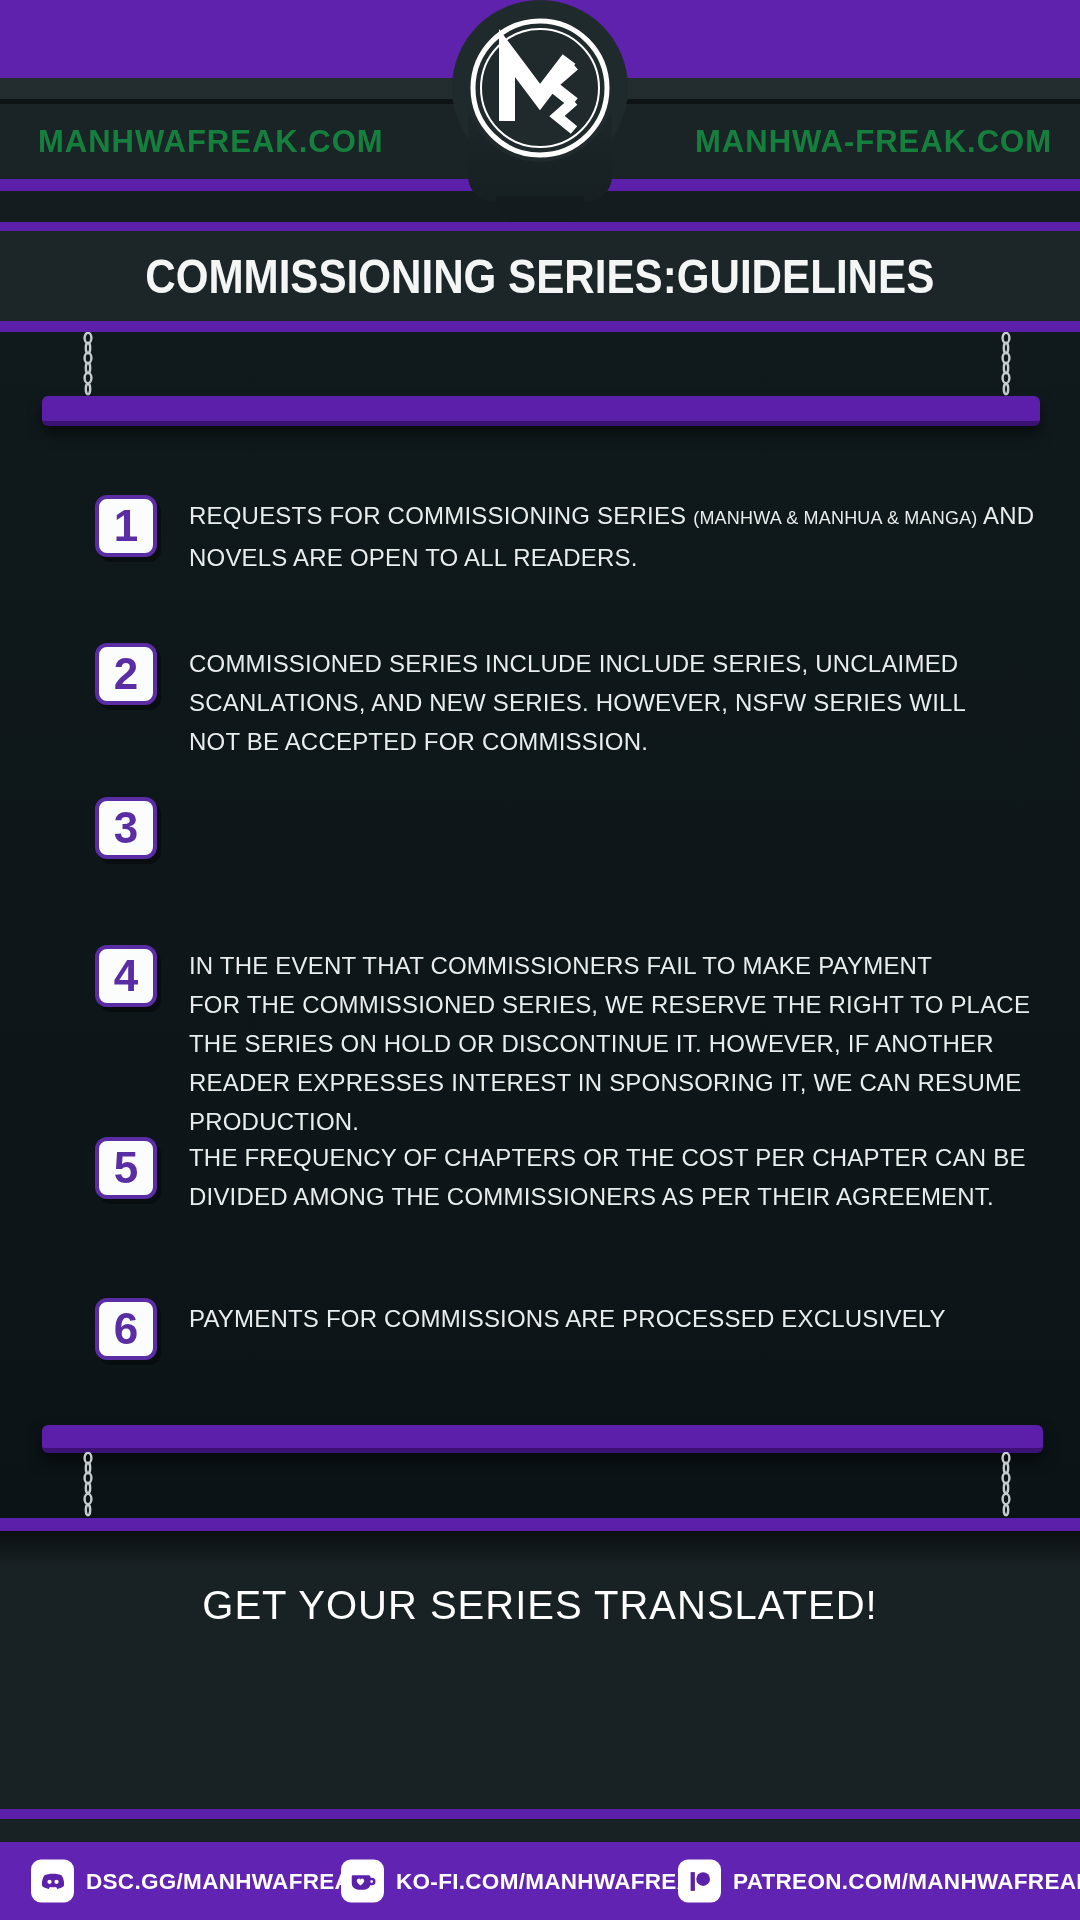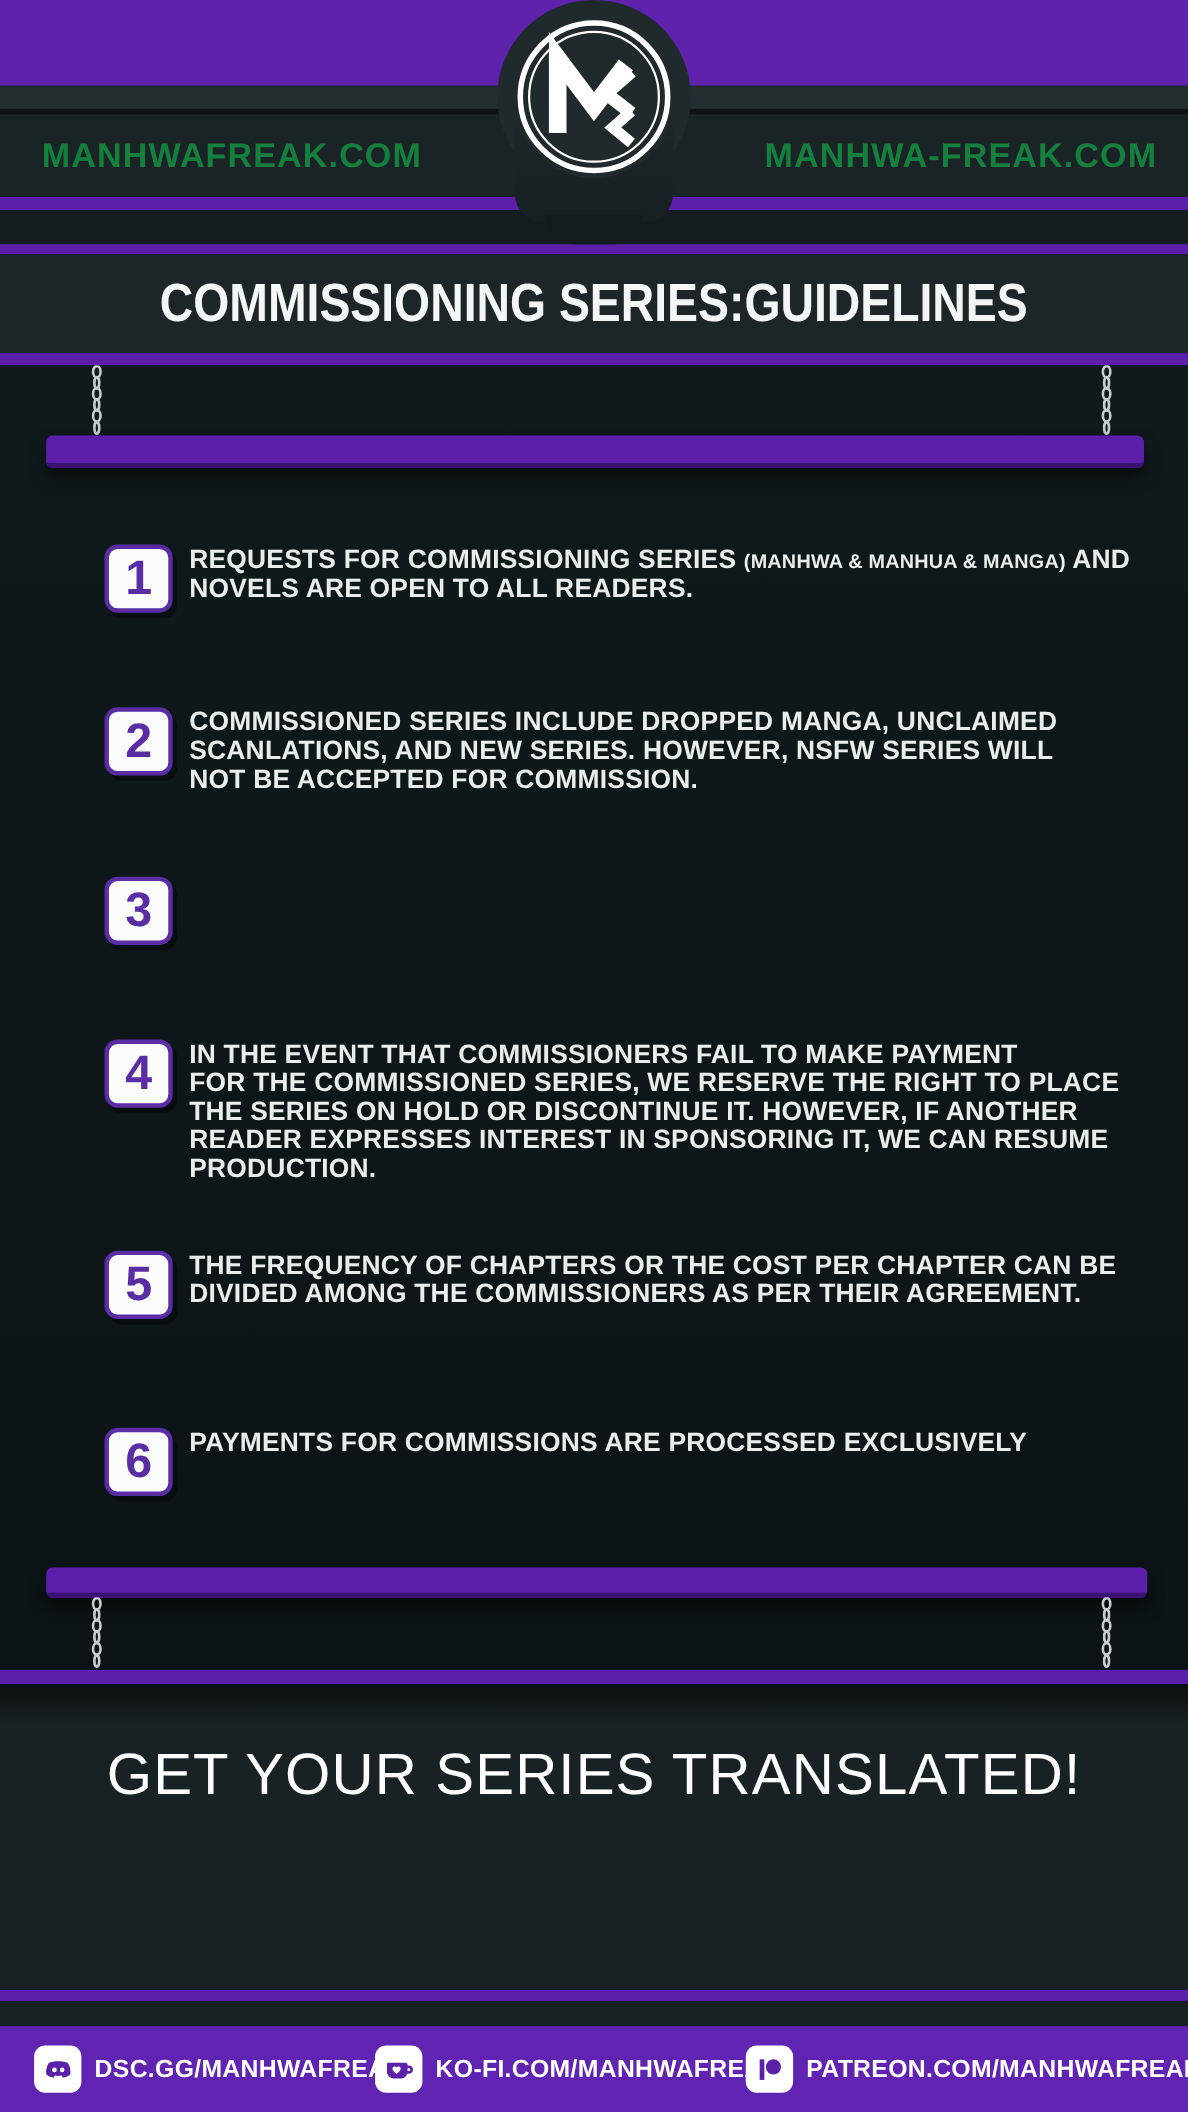--- a/index.html
+++ b/index.html
@@ -39,30 +39,30 @@
   .bar-bottom{left:42px;top:1093px;width:1001px;height:23px;}
   .chain{position:absolute;width:14px;}
   .stripe-bottom{position:absolute;left:0;top:1186px;width:1080px;height:13px;background:#5c1fa9;}
 
   .g-item{position:absolute;left:95px;display:flex;gap:15px;align-items:flex-start;}
   .g-item-1{top:163px;} .g-item-2{top:311px;} .g-item-3{top:465px;}
   .g-item-4{top:613px;} .g-item-5{top:805px;} .g-item-6{top:966px;}
   .g-num{width:54px;height:54px;background:#fbfcfc;border:4px solid #5b2da5;border-radius:12px;
          color:#5b2da5;font-weight:bold;font-size:44px;line-height:54px;text-align:center;
          box-shadow:4px 5px 0 rgba(5,8,10,.55);flex:0 0 auto;}
-  .g-text{margin-top:1px;color:#e9eded;font-weight:bold;font-size:24px;line-height:26px;letter-spacing:.2px;}
+  .g-text{margin-top:1px;color:#e9eded;font-weight:normal;font-size:24px;line-height:39px;letter-spacing:.2px;margin-left:17px;}
   .g-line{white-space:nowrap;}
   .g-small{font-size:18px;}
 
   
   .cta{left:0;top:1531px;width:1080px;height:311px;background:#182124;}
   .cta:before{content:"";position:absolute;left:0;top:0;width:1080px;height:36px;
               background:linear-gradient(180deg,rgba(0,0,0,.55),rgba(0,0,0,0));}
   .headline{position:absolute;left:0;top:52px;width:1080px;text-align:center;
-            color:#fdfdfd;font-size:53px;font-weight:normal;letter-spacing:1px;white-space:nowrap;}
+            color:#fdfdfd;font-size:40px;font-weight:normal;letter-spacing:1px;white-space:nowrap;}
   .contact-box{position:absolute;left:130px;top:132px;width:825px;height:102px;
                border:5px solid #6e2cc4;border-radius:16px;background:#1c262a;}
   .contact-title{position:absolute;left:24px;top:20px;color:#f2f5f5;font-weight:bold;font-size:24px;letter-spacing:.5px;}
   .contact-lines{position:absolute;left:63px;top:50px;color:#eef2f2;font-weight:bold;font-size:21.5px;line-height:27px;}
   .cta-stripe{position:absolute;left:0;top:278px;width:1080px;height:10px;background:#5c1fa9;}
 
   
   .footer{left:0;top:1842px;width:1080px;height:78px;background:#6123b2;}
   .f-link{position:absolute;top:50%;transform:translateY(-50%);display:flex;align-items:center;gap:12px;cursor:pointer;}
   .f-link-1{left:31px;} .f-link-2{left:341px;} .f-link-3{left:678px;}
@@ -126,21 +126,21 @@
       <div class="g-item g-item-1">
         <div class="g-num">1</div>
         <div class="g-text">
           <div class="g-line"><span>REQUESTS FOR COMMISSIONING SERIES </span><span class="g-small">(MANHWA &amp; MANHUA &amp; MANGA)</span><span> AND</span></div>
           <div class="g-line"><span>NOVELS ARE OPEN TO ALL READERS.</span></div>
         </div>
       </div>
       <div class="g-item g-item-2">
         <div class="g-num">2</div>
         <div class="g-text">
-          <div class="g-line"><span>COMMISSIONED SERIES INCLUDE DROPPED MANGA, UNCLAIMED</span></div>
+          <div class="g-line"><span>COMMISSIONED SERIES INCLUDE INCLUDE SERIES, UNCLAIMED</span></div>
           <div class="g-line"><span>SCANLATIONS, AND NEW SERIES. HOWEVER, NSFW SERIES WILL</span></div>
           <div class="g-line"><span>NOT BE ACCEPTED FOR COMMISSION.</span></div>
         </div>
       </div>
       <div class="g-item g-item-3">
         <div class="g-num">3</div>
       </div>
       <div class="g-item g-item-4">
         <div class="g-num">4</div>
         <div class="g-text">

